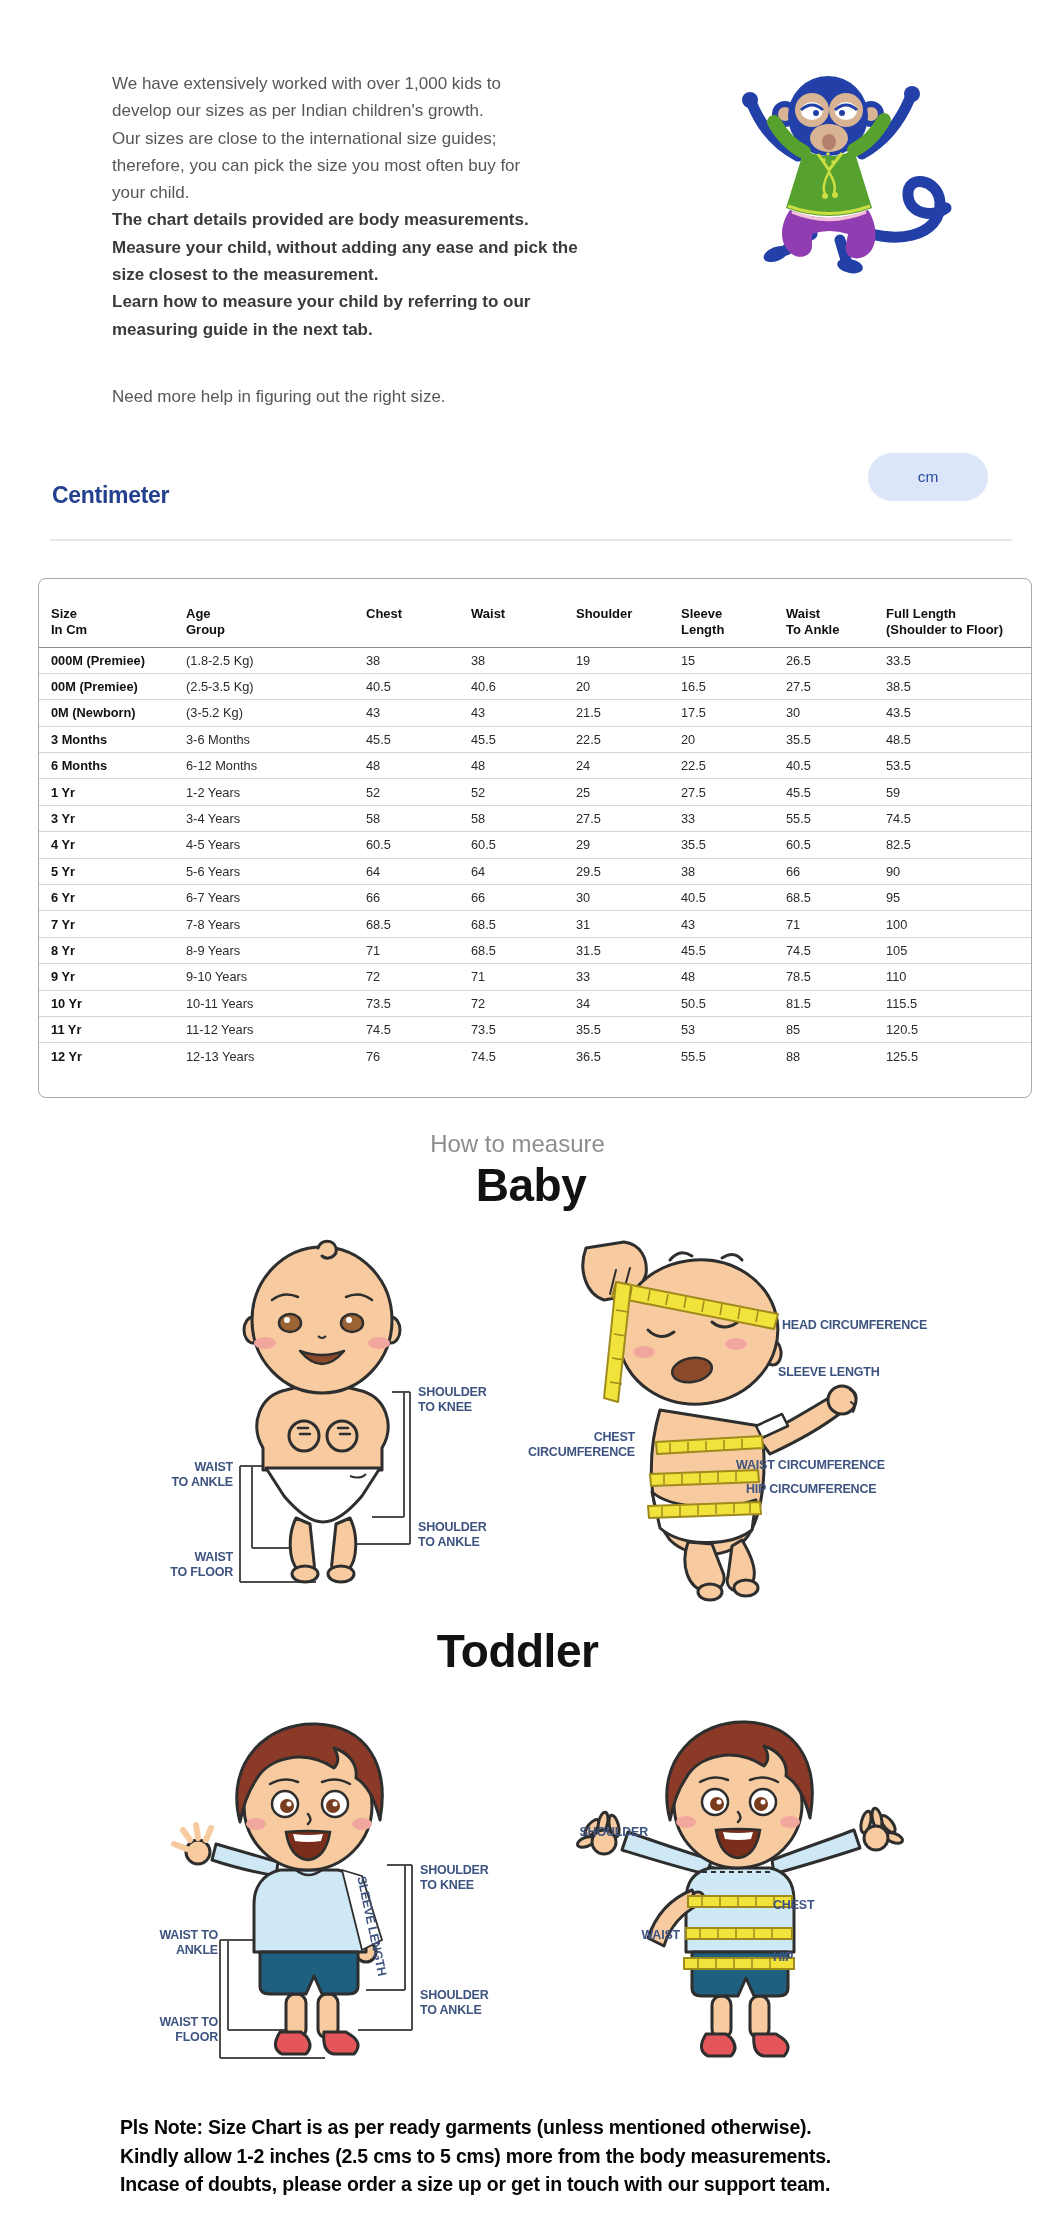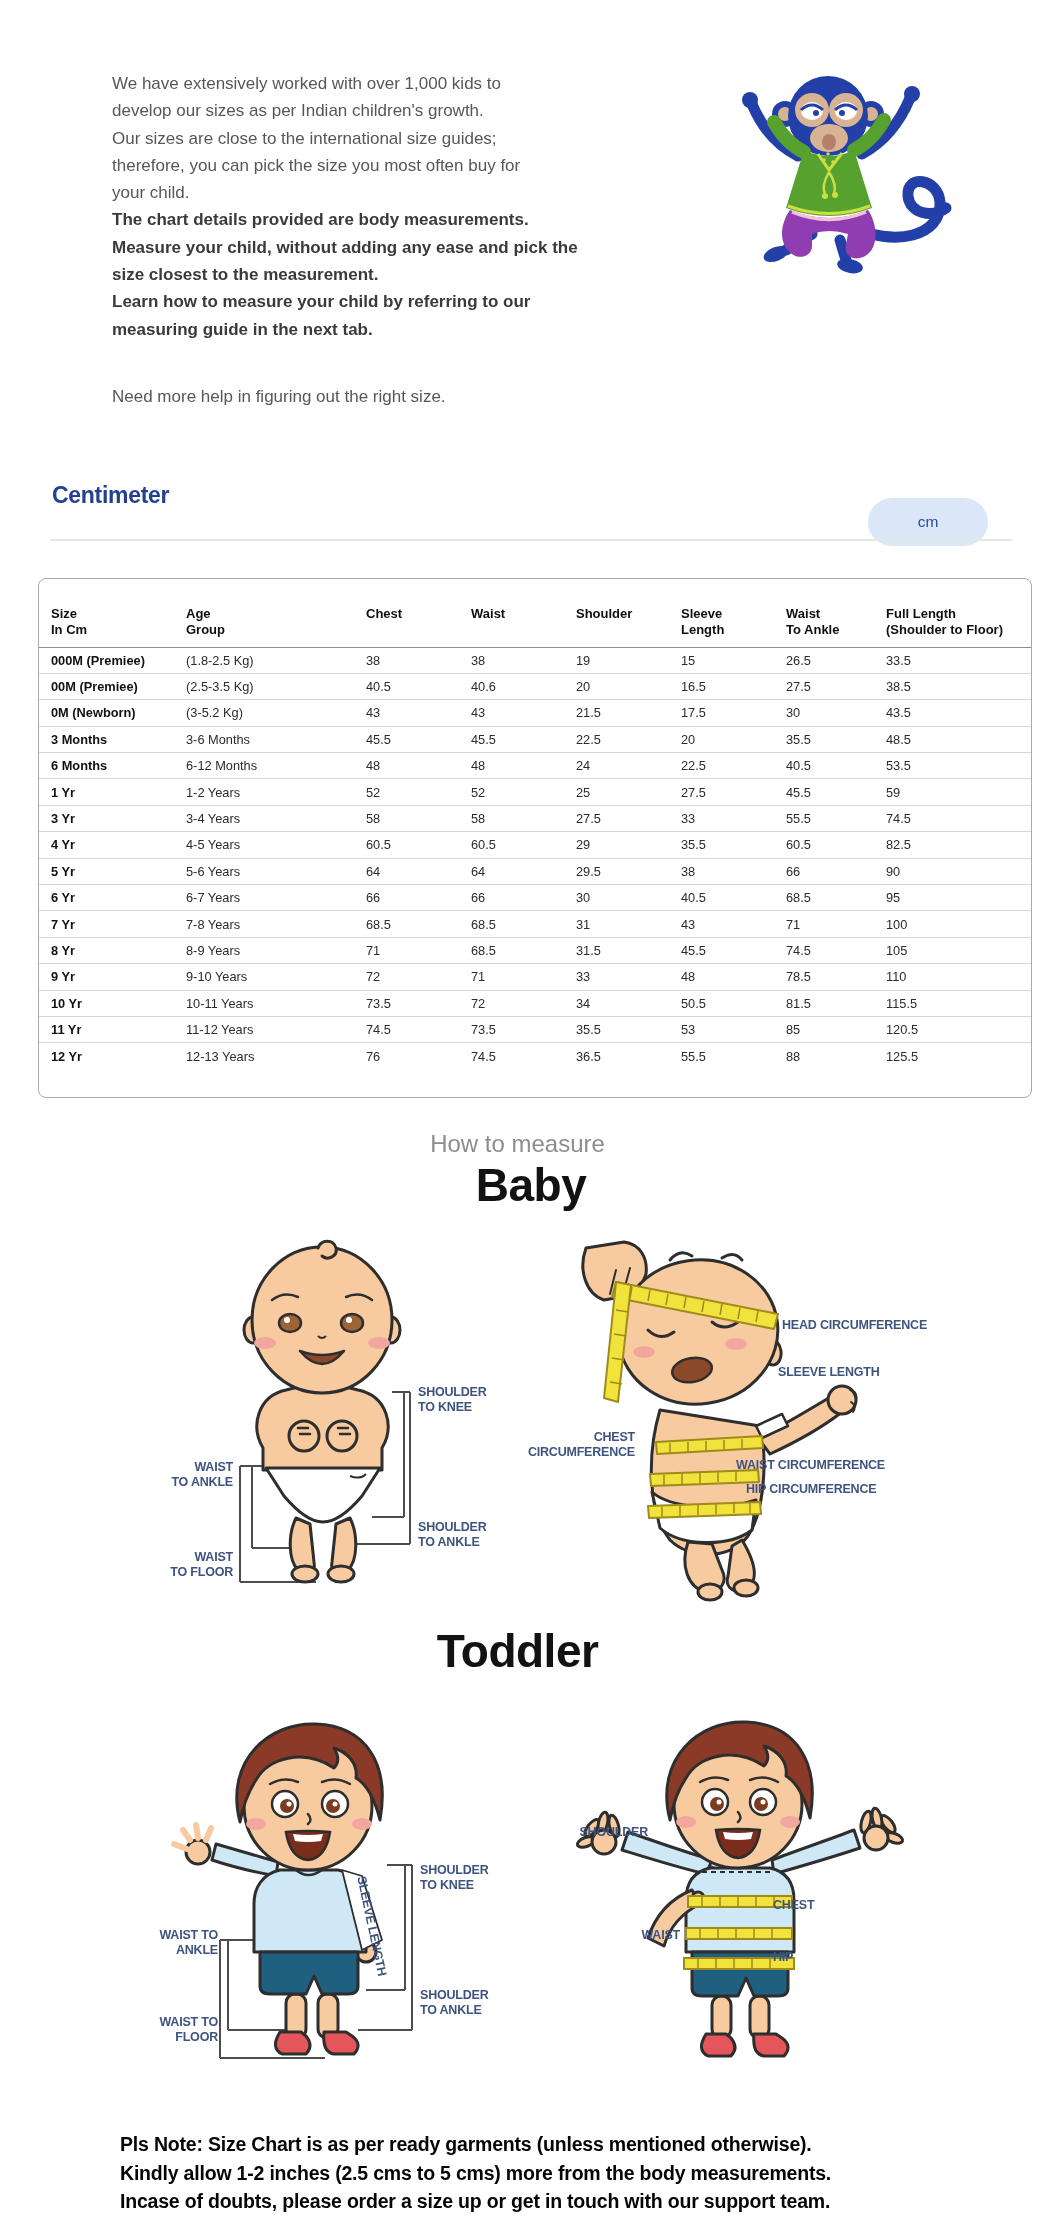--- a/index.html
+++ b/index.html
@@ -12,21 +12,21 @@
   .intro p{margin:0;white-space:pre-line;}
   .intro .bold{color:#3a3a3a;font-weight:700;}
   .intro .help{margin-top:40px;}
 
   
   .mascot{position:absolute;left:700px;top:58px;width:260px;height:220px;}
 
   
   .unit-heading{position:absolute;left:52px;top:482px;font-size:23px;font-weight:700;
                 color:#23418f;letter-spacing:-.3px;}
-  .unit-pill{position:absolute;left:868px;top:498px;width:120px;height:48px;border-radius:24px;
+  .unit-pill{position:absolute;left:868px;top:453px;width:120px;height:48px;border-radius:24px;
              background:#dbe7f8;color:#2c4a9e;font-size:15.5px;display:flex;align-items:center;
              justify-content:center;cursor:pointer;}
   .divider{position:absolute;left:50px;top:539px;width:962px;height:1.5px;background:#e6e6e6;}
 
   
   .size-card{position:absolute;left:38px;top:578px;width:992px;height:518px;
              border:1px solid #a9a9a9;border-radius:8px;overflow:hidden;background:#fff;}
   table.size-table{border-collapse:collapse;table-layout:fixed;width:992px;}
   .size-table th{font-size:13px;font-weight:700;color:#0f0f0f;text-align:left;
                  vertical-align:top;padding:27px 4px 0 12px;height:68px;box-sizing:border-box;
@@ -51,21 +51,21 @@
   .fig-baby-circ{left:520px;top:1230px;}
   .fig-toddler-front{left:90px;top:1700px;}
   .fig-toddler-circ{left:530px;top:1700px;}
   .mlabel{position:absolute;font-size:12.5px;font-weight:700;color:#3e5480;
           line-height:14.5px;white-space:pre-line;letter-spacing:-.2px;}
   .mlabel.ra{text-align:right;}
   .mlabel.rot{transform:rotate(78deg);transform-origin:left top;white-space:nowrap;}
 
   
   .note{position:absolute;left:120px;top:2113px;width:870px;font-size:19.5px;font-weight:700;
-        color:#050505;line-height:28.7px;white-space:pre-line;letter-spacing:-.2px;margin-top:17px;}
+        color:#050505;line-height:28.7px;white-space:pre-line;letter-spacing:-.2px;}
 
   .art{stroke:#2e2e2e;stroke-width:3;stroke-linejoin:round;stroke-linecap:round;}
 </style>
 </head>
 <body>
 
 <div class="page">
 
   <div class="intro">
     <p>We have extensively worked with over 1,000 kids to

